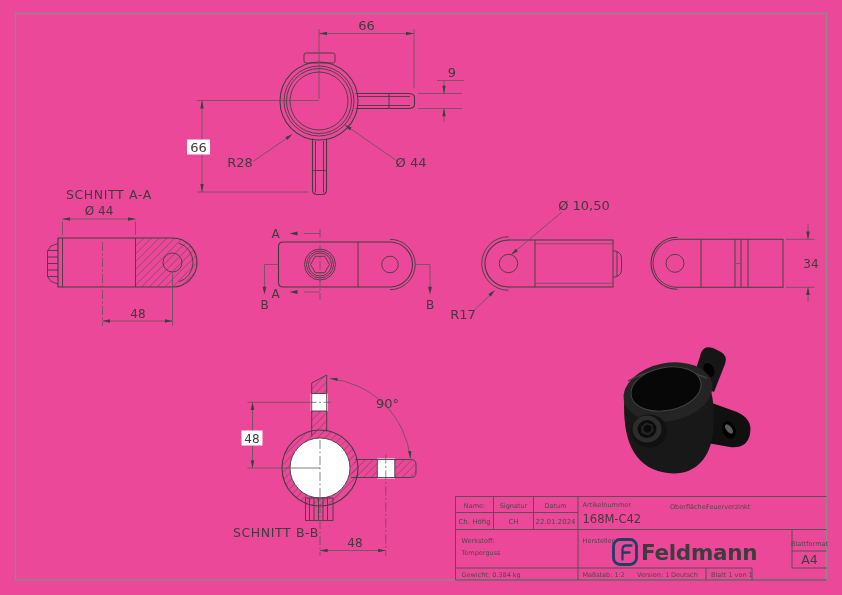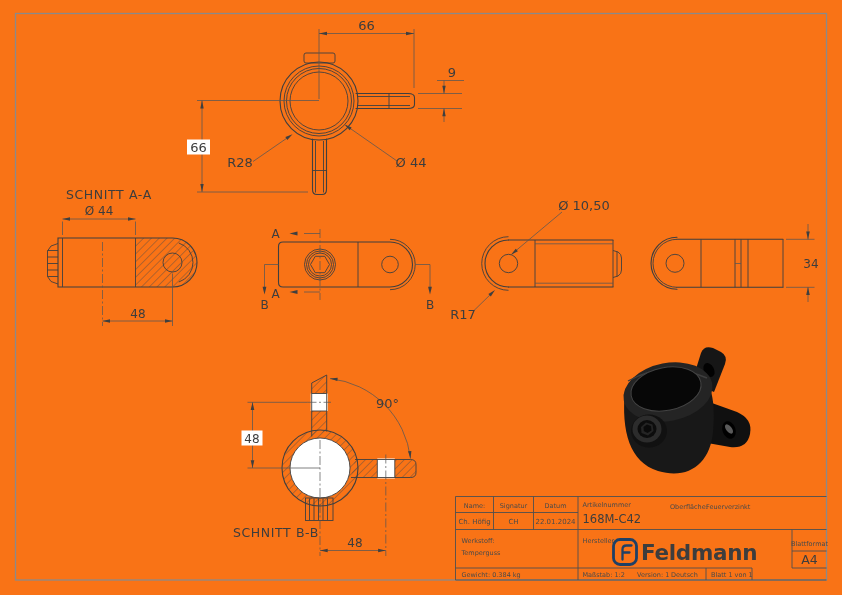--- a/index.html
+++ b/index.html
@@ -1,16 +1,16 @@
 <!DOCTYPE html>
 <html><head>
 <meta charset="utf-8">
 <style>
   html,body{margin:0;padding:0;background:#fff;}
-  .page{position:relative;width:842px;height:595px;background:#f97316;overflow:hidden;
+  .page{position:relative;width:842px;height:595px;background:#ec4899;overflow:hidden;
         font-family:"DejaVu Sans","Liberation Sans",sans-serif;}
   svg{position:absolute;left:0;top:0;}
   text{fill:#3d3d3d;font-family:"DejaVu Sans","Liberation Sans",sans-serif;}
   .dim{font-size:13px;}
   .dim-sm{font-size:12px;}
   .view-title{font-size:12.5px;letter-spacing:0.6px;}
   .mid{text-anchor:middle;}
   .ol{stroke:#3f3f3f;stroke-width:1.1;fill:none;stroke-linecap:round;}
   .ol2{stroke:#3f3f3f;stroke-width:0.9;fill:none;}
   .thin{stroke:#555;stroke-width:0.75;fill:none;}

